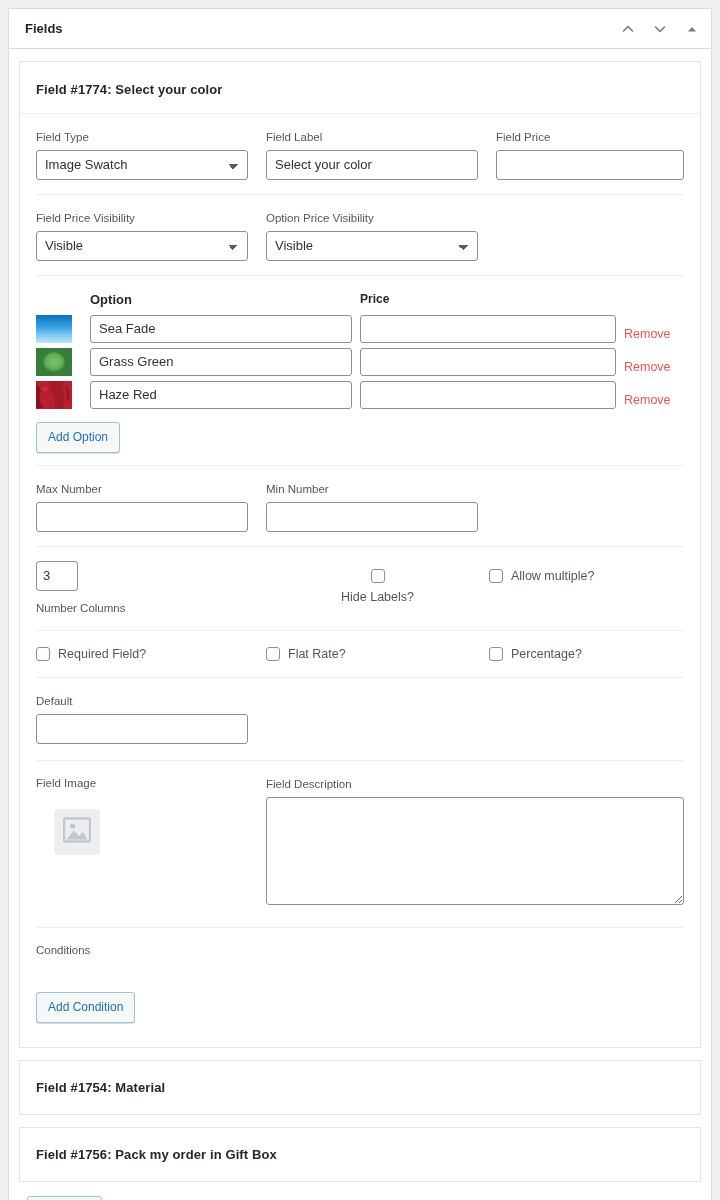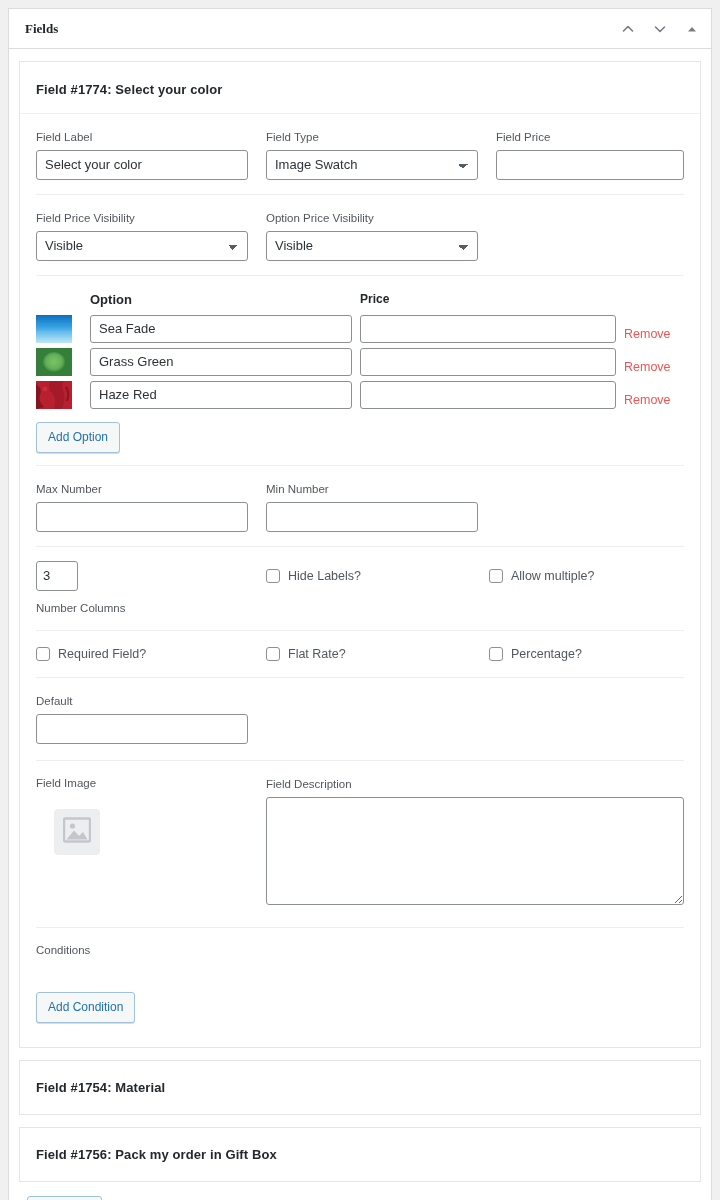--- a/index.html
+++ b/index.html
@@ -23,21 +23,20 @@
     background: #ffffff;
     border: 1px solid #dcdcde;
     box-shadow: 0 1px 1px rgba(0,0,0,.04);
   }
   .metabox-header {
     height: 40px;
     border-bottom: 1px solid #dcdcde;
     display: flex;
     align-items: center;
     padding: 0 4px 0 16px;
-    font-family: Liberation Serif, serif;
   }
   .metabox-title {
     font-size: 13px;
     font-weight: 600;
     color: #1d2327;
     line-height: 1;
     flex: 1 1 auto;
   }
   .handle-actions {
     display: flex;
@@ -322,28 +321,28 @@
   <div class="metabox-body">
 
     <div class="field-panel open">
       <div class="field-panel-header">Field #1774: Select your color</div>
       <hr class="sep">
 
       <div class="field-body">
 
         <div class="grid3 row-pad">
           <div class="col">
-            <label class="fl">Field Label</label>
-            <input class="txt" type="text" value="Select your color" style="">
-          </div>
-          <div class="col">
             <label class="fl">Field Type</label>
             <select class="sel">
               <option>Image Swatch</option>
             </select>
+          </div>
+          <div class="col">
+            <label class="fl">Field Label</label>
+            <input class="txt" type="text" value="Select your color" style="">
           </div>
           <div class="col-spacer">
             <label class="fl">Field Price</label>
             <input class="txt" type="text" value="" style="">
           </div>
         </div>
 
         <hr class="sep">
 
         <div class="grid3 row-pad">
@@ -471,21 +470,21 @@
 
         <hr class="sep">
 
         <div class="cbrow" style="padding-top:14px;padding-bottom:16px;align-items:flex-start;">
           <div class="cb-cell c1" style="display:block;">
             <div class="numcol-wrap">
               <input class="numcol-input" type="text" value="3" style="">
               <span class="numcol-label">Number Columns</span>
             </div>
           </div>
-          <div class="cb-cell c2" style="padding-top:8px;">
+          <div class="cb-cell c2" style="padding-top:8px;flex-direction:column;">
             <span class="cbox"></span>
             <span class="cb-label">Hide Labels?</span>
           </div>
           <div class="cb-cell c3" style="padding-top:8px;">
             <span class="cbox"></span>
             <span class="cb-label">Allow multiple?</span>
           </div>
         </div>
 
         <hr class="sep">

